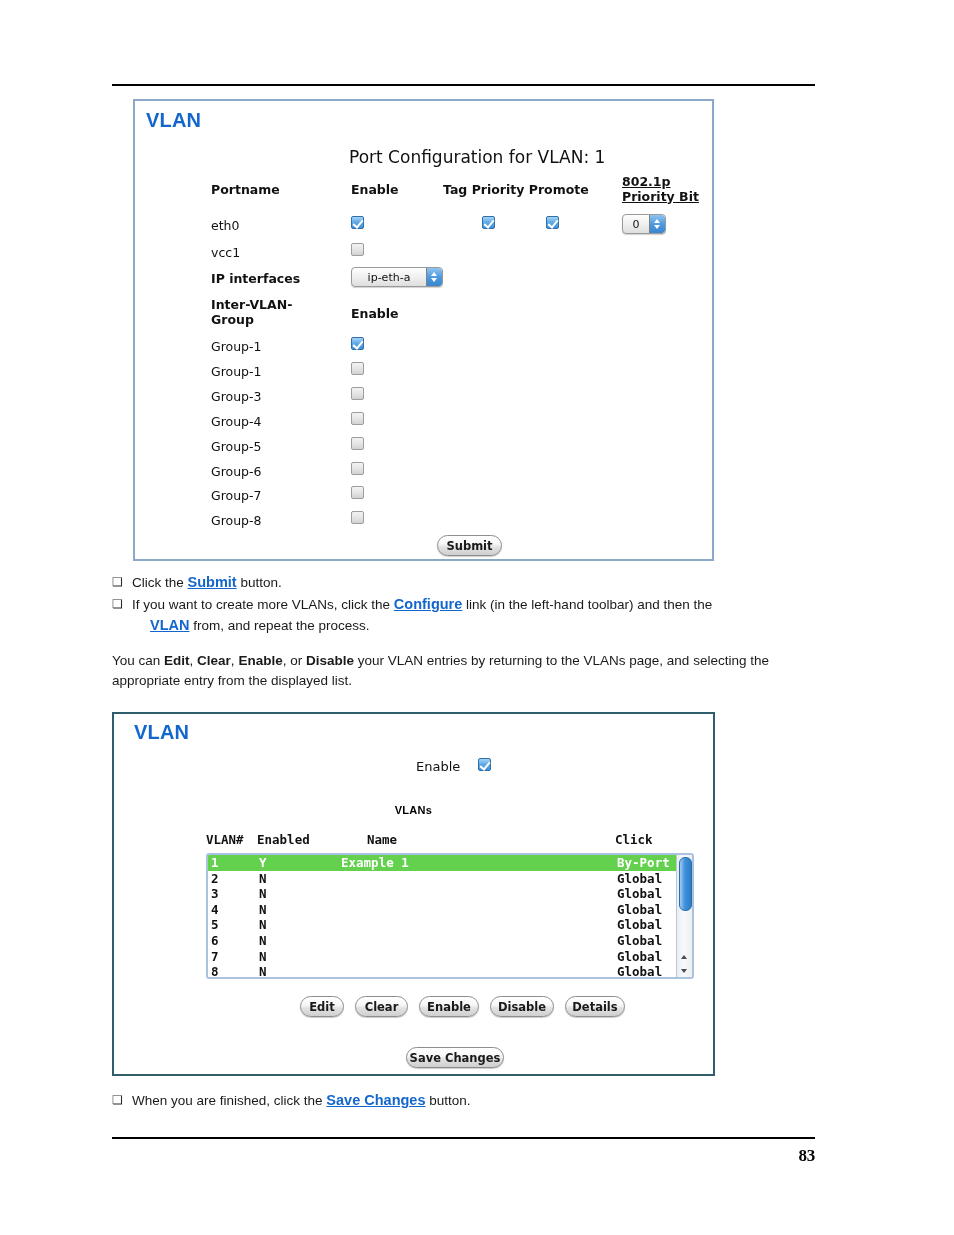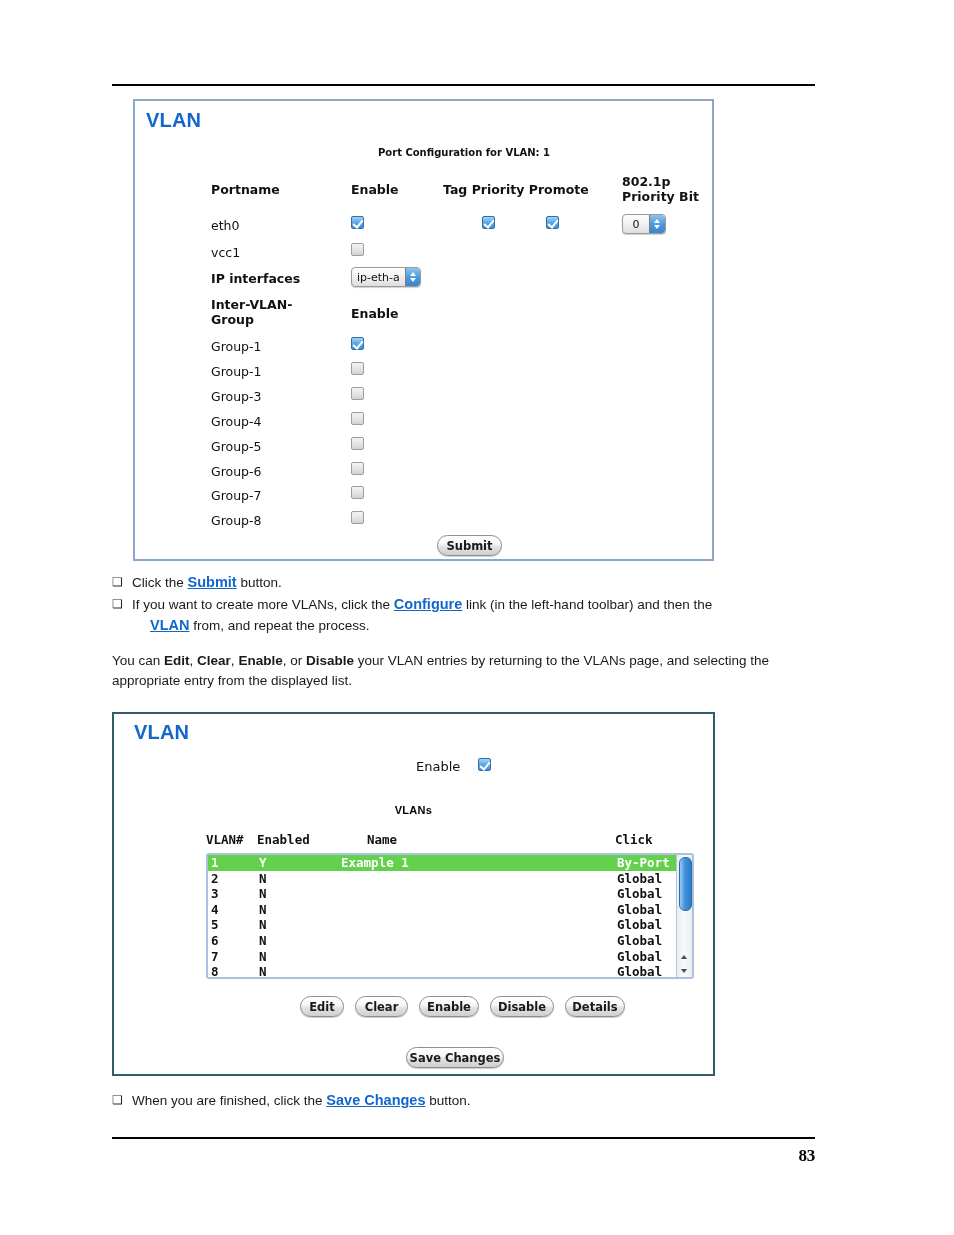--- a/index.html
+++ b/index.html
@@ -79,25 +79,25 @@
   .ui {
     position: absolute;
     font-family: "DejaVu Sans", "Liberation Sans", sans-serif;
     font-size: 12.5px;
     color: #111;
     white-space: nowrap;
   }
   .ui.bold { font-weight: bold; }
 
   
-  .pc-title    { left: 214px; top: 46px; font-weight: bold; font-size: 10px; margin-left: 29px; }
+  .pc-title    { left: 214px; top: 46px; font-weight: normal; font-size: 17px; }
   .hdr-portname{ left: 76px;  top: 81px; }
   .hdr-enable  { left: 216px; top: 81px; }
   .hdr-tag     { left: 308px; top: 81px; }
-  .hdr-8021p   { left: 487px; top: 73px; line-height: 15px; white-space: normal; width: 92px;}
+  .hdr-8021p   { left: 487px; top: 73px; line-height: 15px; white-space: normal; width: 92px; text-decoration: underline;}
 
   .row-eth0    { left: 76px;  top: 117px; }
   .row-vcc1    { left: 76px;  top: 144px; }
   .row-ipif    { left: 76px;  top: 170px; }
   .hdr-ivg     { left: 76px;  top: 196px; line-height: 15px; white-space: normal; width: 92px; }
   .hdr-ivg-en  { left: 216px; top: 205px; }
 
   .grp-label   { left: 76px; }
   .g1 { top: 238px; } .g2 { top: 263px; } .g3 { top: 288px; }
   .g4 { top: 313px; } .g5 { top: 338px; } .g6 { top: 363px; }
@@ -183,21 +183,21 @@
   }
   .aqua-popup .stepper::before {
     top: 4px;
     border-bottom: 4px solid #fff;
   }
   .aqua-popup .stepper::after {
     bottom: 4px;
     border-top: 4px solid #fff;
   }
   #popup-priority-bit { left: 487px; top: 113px; width: 44px; }
-  #popup-ip-interface { left: 216px; top: 166px; width: 70px; }
+  #popup-ip-interface { left: 216px; top: 166px; width: 92px; }
 
   
   .aqua-btn {
     position: absolute;
     height: 21px;
     box-sizing: border-box;
     border: 1px solid #8d8d8d;
     border-radius: 11px;
     background: linear-gradient(to bottom, #ffffff 0%, #f7f7f7 42%, #e2e2e2 58%, #cfcfcf 100%);
     box-shadow: 0 1px 1px rgba(0,0,0,.2), inset 0 1px 0 #fff;

